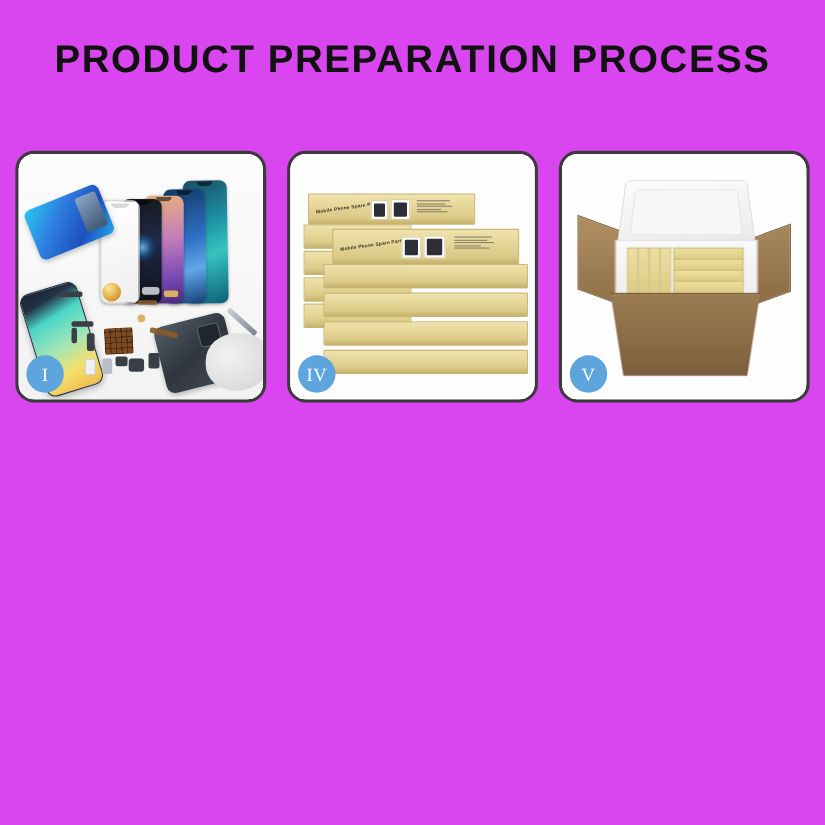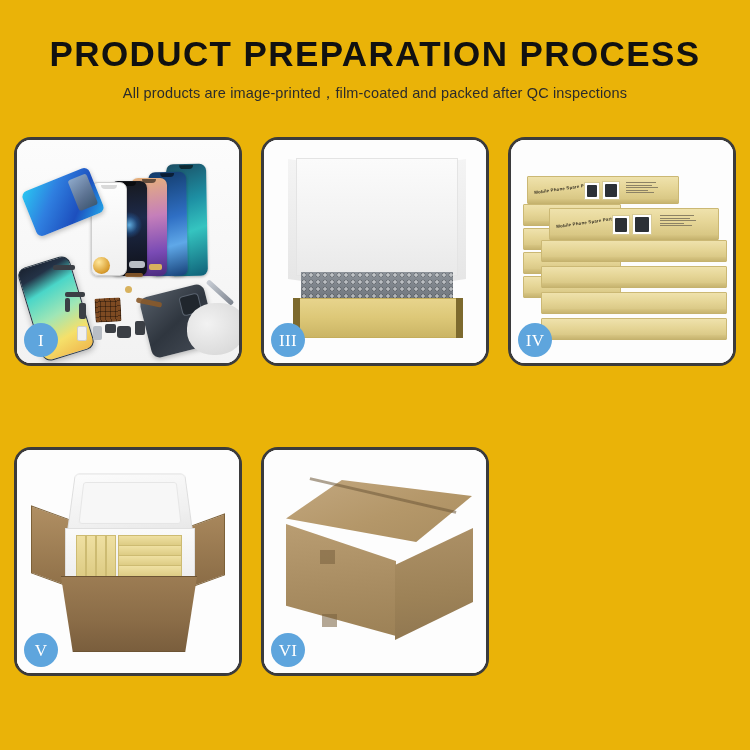--- a/index.html
+++ b/index.html
@@ -12,21 +12,21 @@
     width: 750px;
     height: 750px;
     overflow: hidden;
     font-family: "Liberation Sans", sans-serif;
     -webkit-font-smoothing: antialiased;
   }
   .page {
     position: relative;
     width: 750px;
     height: 750px;
-    background: #eab308;
+    background: #d946ef;
   }
 
   
   .header {
     position: absolute;
     top: 36px;
     left: 0;
     width: 750px;
     text-align: center;
   }
@@ -341,21 +341,20 @@
   }
   .c6-tape{ position:absolute; background:rgba(120,96,62,.55); }
 </style>
 </head>
 <body>
 
 <div class="page">
 
   <div class="header">
     <h1 class="main-title">PRODUCT PREPARATION PROCESS</h1>
-    <p class="sub-title">All products are image-printed，film-coated and packed after QC inspections</p>
   </div>
 
   <div class="grid">
 
     <div class="panel">
       <div class="panel-inner">
         <div class="stage">
           <div class="p1-bg"></div>
 
           <div class="phone-fan">
@@ -398,33 +397,20 @@
           <div class="part light" style="left:204px;top:190px;width:4px;height:4px;border-radius:50%;"></div>
 
           <div class="tweezers"></div>
           <div class="hand-blob"></div>
         </div>
       </div>
       <div class="badge">I</div>
     </div>
 
 
-    <div class="panel">
-      <div class="panel-inner">
-        <div class="stage">
-          <div class="p3-bg"></div>
-          <div class="box3-lid-left"></div>
-          <div class="box3-lid-right"></div>
-          <div class="box3-lid"></div>
-          <div class="box3-foam"></div>
-          <div class="box3-base"></div>
-        </div>
-      </div>
-      <div class="badge">III</div>
-    </div>
 
     <div class="panel">
       <div class="panel-inner">
         <div class="stage">
           <div class="p4-bg"></div>
           <div class="stack">
 
             <div class="slab" style="left:-2px;top:38px;width:96px;">
                 <span class="edge"></span>
               </div>
@@ -509,29 +495,15 @@
             <div class="ybox" style="left:52px;top:16px;width:62px;height:9px;"></div>
             <div class="ybox" style="left:52px;top:26px;width:62px;height:9px;"></div>
             <div class="ybox" style="left:52px;top:36px;width:62px;height:10px;"></div>
           </div>
           <div class="carton-body"></div>
         </div>
       </div>
       <div class="badge">V</div>
     </div>
 
-    <div class="panel">
-      <div class="panel-inner">
-        <div class="stage">
-          <div class="p6-bg"></div>
-          <div class="c6-left"></div>
-          <div class="c6-right"></div>
-          <div class="c6-top"></div>
-          <div class="c6-seam"></div>
-          <div class="c6-tape" style="left:56px;top:100px;width:15px;height:14px;"></div>
-          <div class="c6-tape" style="left:58px;top:164px;width:15px;height:13px;"></div>
-        </div>
-      </div>
-      <div class="badge">VI</div>
-    </div>
 
   </div>
 </div>
 
 </body></html>

